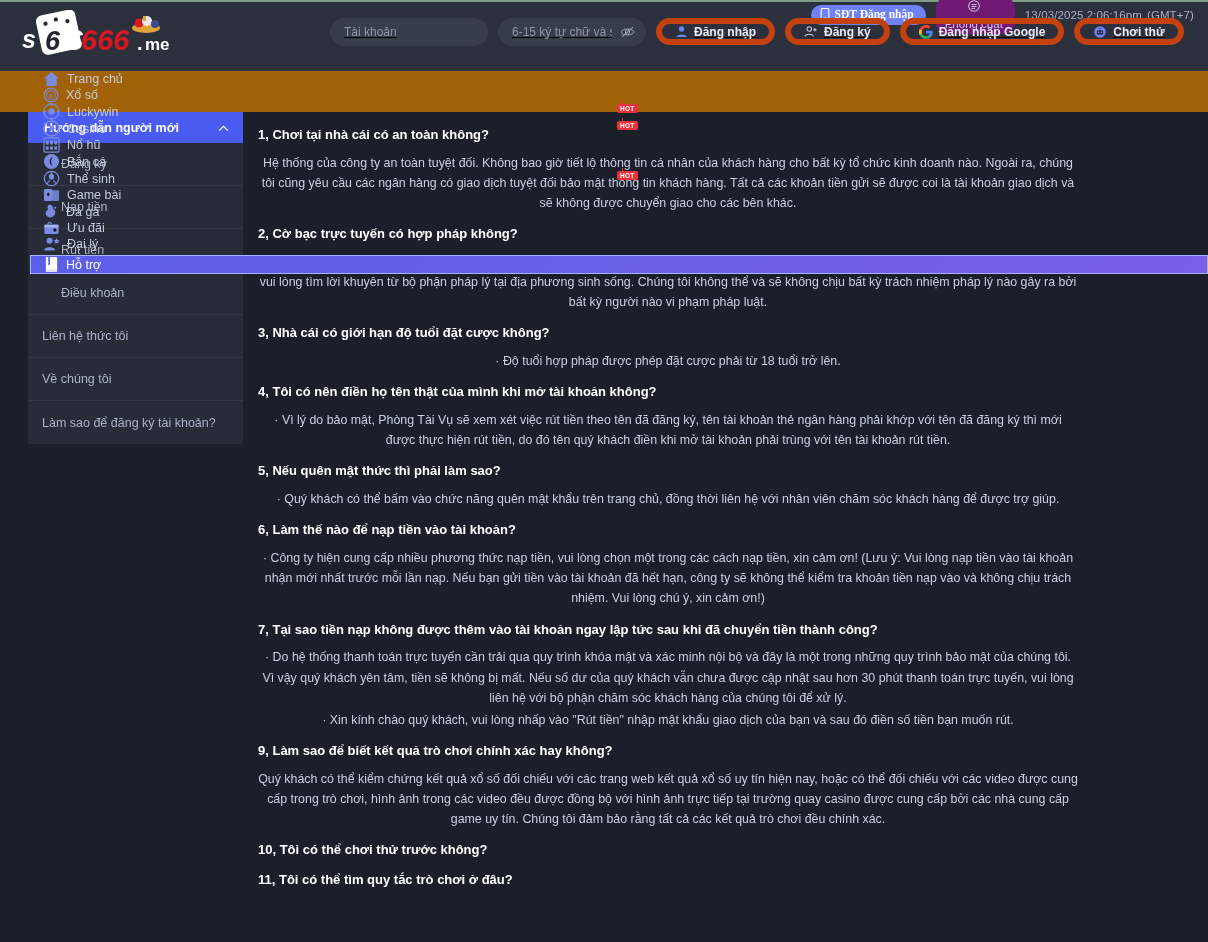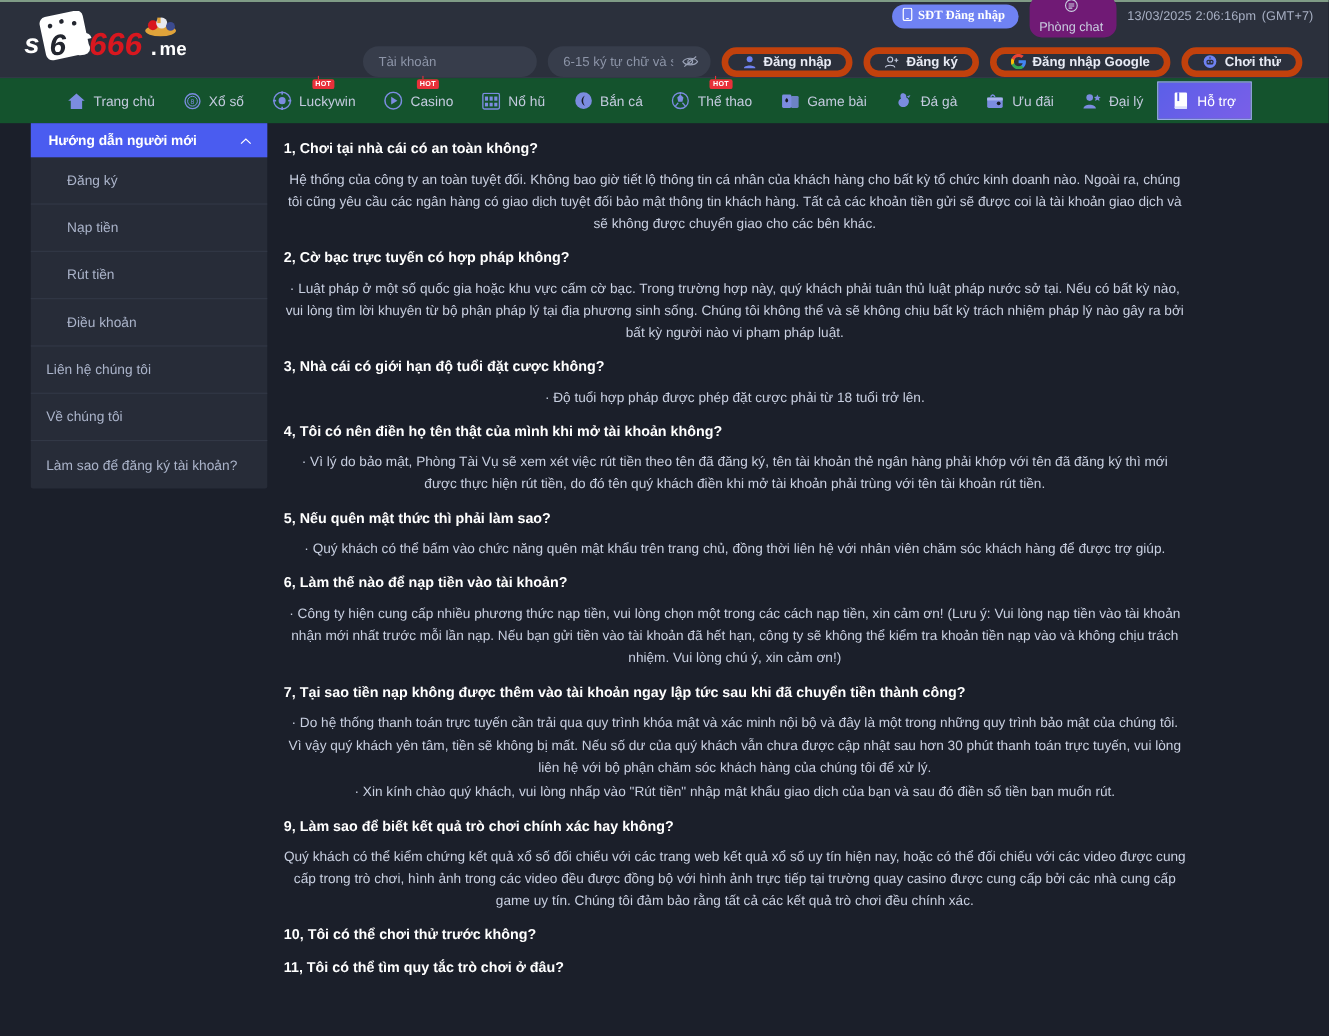--- a/index.html
+++ b/index.html
@@ -54,22 +54,22 @@
   .clocktext .tz { margin-left: 5px; color: #a8b0c4; }
 
   
   .logo {
     position: absolute; left: 20px; top: 8px;
     width: 190px; height: 52px;
   }
 
   
   .loginrow {
-    position: absolute; left: 330px; top: 40px;
-    display: flex; align-items: center; gap: 10px;
+    position: absolute; left: 330px; top: 16px;
+    display: flex; align-items: flex-start; gap: 10px; text-decoration: underline;
   }
   .field {
     background: #373d4b;
     border: none; outline: none;
     border-radius: 15px;
     height: 28px;
     color: #e4e8f2;
     font-size: 12px;
     padding: 0 14px;
     font-family: "Liberation Sans", sans-serif;
@@ -93,25 +93,26 @@
     padding: 0 13px;
     display: flex; align-items: center; gap: 6px;
     cursor: pointer;
     white-space: nowrap;
     font-family: "Liberation Sans", sans-serif;
   }
   .btn .ic { line-height: 0; display: flex; }
 
   
   .nav {
-    background: #14532d;
+    background: #a16207;
     height: 42px;
     display: flex; align-items: stretch;
-    padding-left: 48px;
+    padding-left: 30px;
     border-top: 1px solid #323846;
+    flex-direction: column;
   }
   .navitem {
     position: relative;
     display: flex; align-items: center; gap: 7px;
     padding: 0 13px;
     color: #c3cade;
     font-size: 12.5px;
     cursor: pointer;
     white-space: nowrap;
   }
@@ -391,21 +392,21 @@
       <span class="hot">HOT</span>
       <span class="nic">
         <svg width="17" height="17" viewBox="0 0 18 18">
             <circle cx="9" cy="9" r="7.6" fill="none" stroke="#7b8ce0" stroke-width="1.3"></circle>
             <path d="M9 3 L12 6 L11 10 H7 L6 6 Z" fill="#7b8ce0"></path>
             <line x1="9" y1="1.4" x2="9" y2="3" stroke="#7b8ce0" stroke-width="1.2"></line>
             <line x1="4" y1="14.6" x2="7" y2="11" stroke="#7b8ce0" stroke-width="1.2"></line>
             <line x1="14" y1="14.6" x2="11" y2="11" stroke="#7b8ce0" stroke-width="1.2"></line>
           </svg>
       </span>
-      <span>Thể thao</span>
+      <span>Thể sinh</span>
     </div>
 
     <div class="navitem">
       <span class="nic">
         <svg width="17" height="16" viewBox="0 0 18 17">
             <rect x="1" y="2" width="9" height="13" rx="1.4" fill="#7b8ce0"></rect>
             <path d="M5.5 5.5 C7.4 7.2 7.4 9 5.5 9.8 C3.6 9 3.6 7.2 5.5 5.5 Z" fill="#171b25"></path>
             <rect x="9.5" y="3.4" width="7.5" height="11.6" rx="1.4" fill="#7b8ce0" opacity=".85"></rect>
           </svg>
       </span>
@@ -474,21 +475,21 @@
       <div class="side-item sub">
           <span>Nạp tiền</span>
         </div>
       <div class="side-item sub">
           <span>Rút tiền</span>
         </div>
       <div class="side-item sub">
           <span>Điều khoản</span>
         </div>
       <div class="side-item">
-          <span>Liên hệ chúng tôi</span>
+          <span>Liên hệ thức tôi</span>
         </div>
       <div class="side-item">
           <span>Về chúng tôi</span>
         </div>
       <div class="side-item">
           <span>Làm sao để đăng ký tài khoản?</span>
         </div>
     </div>
 
     <div class="main">

